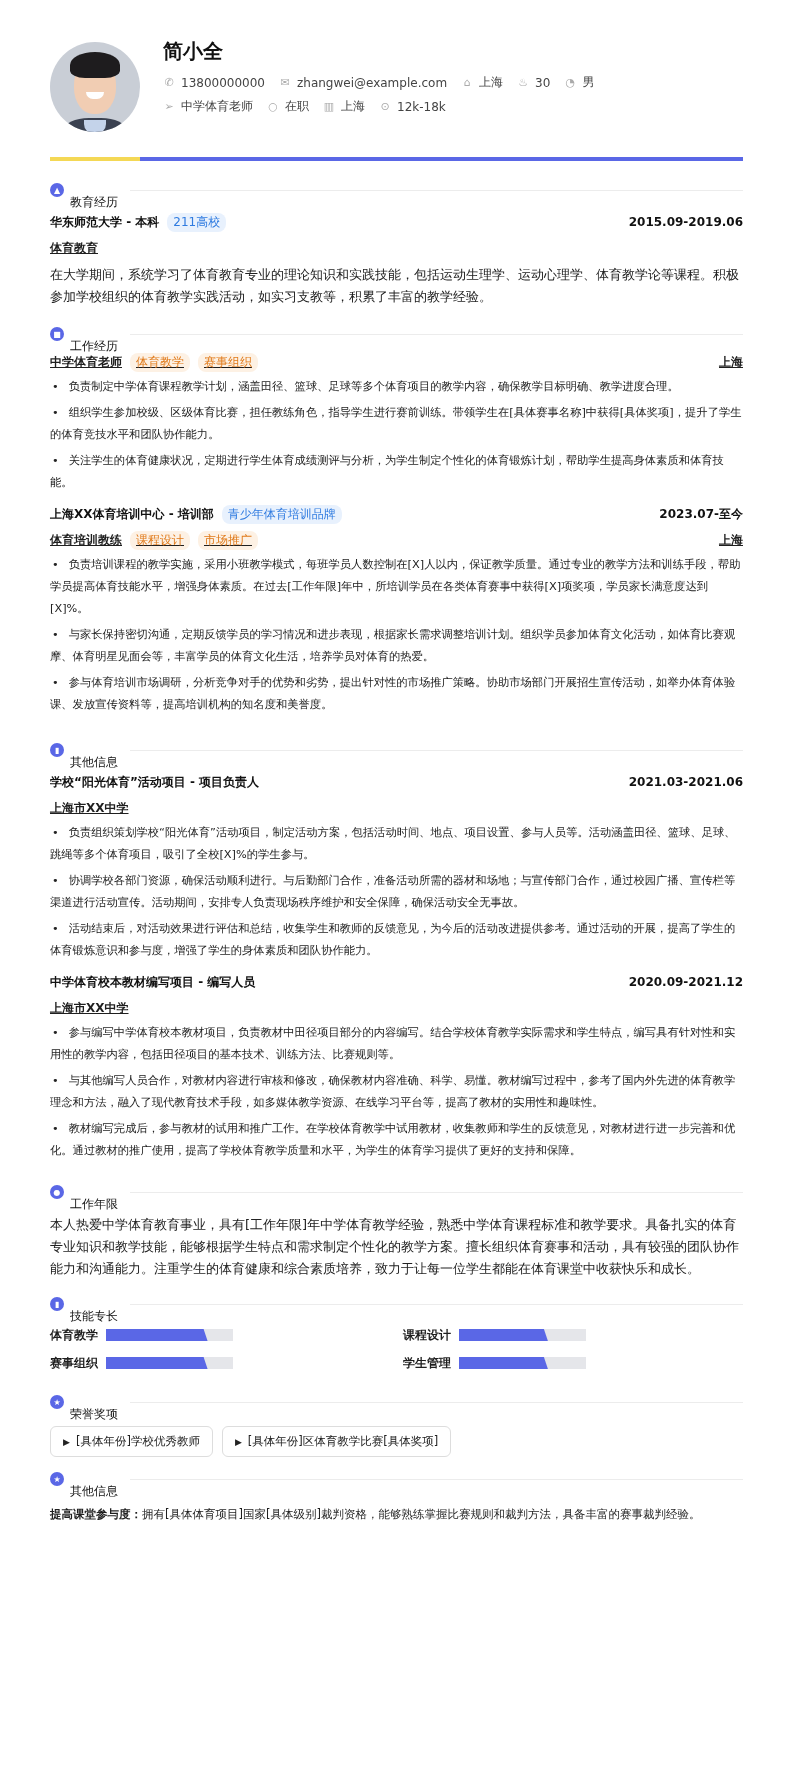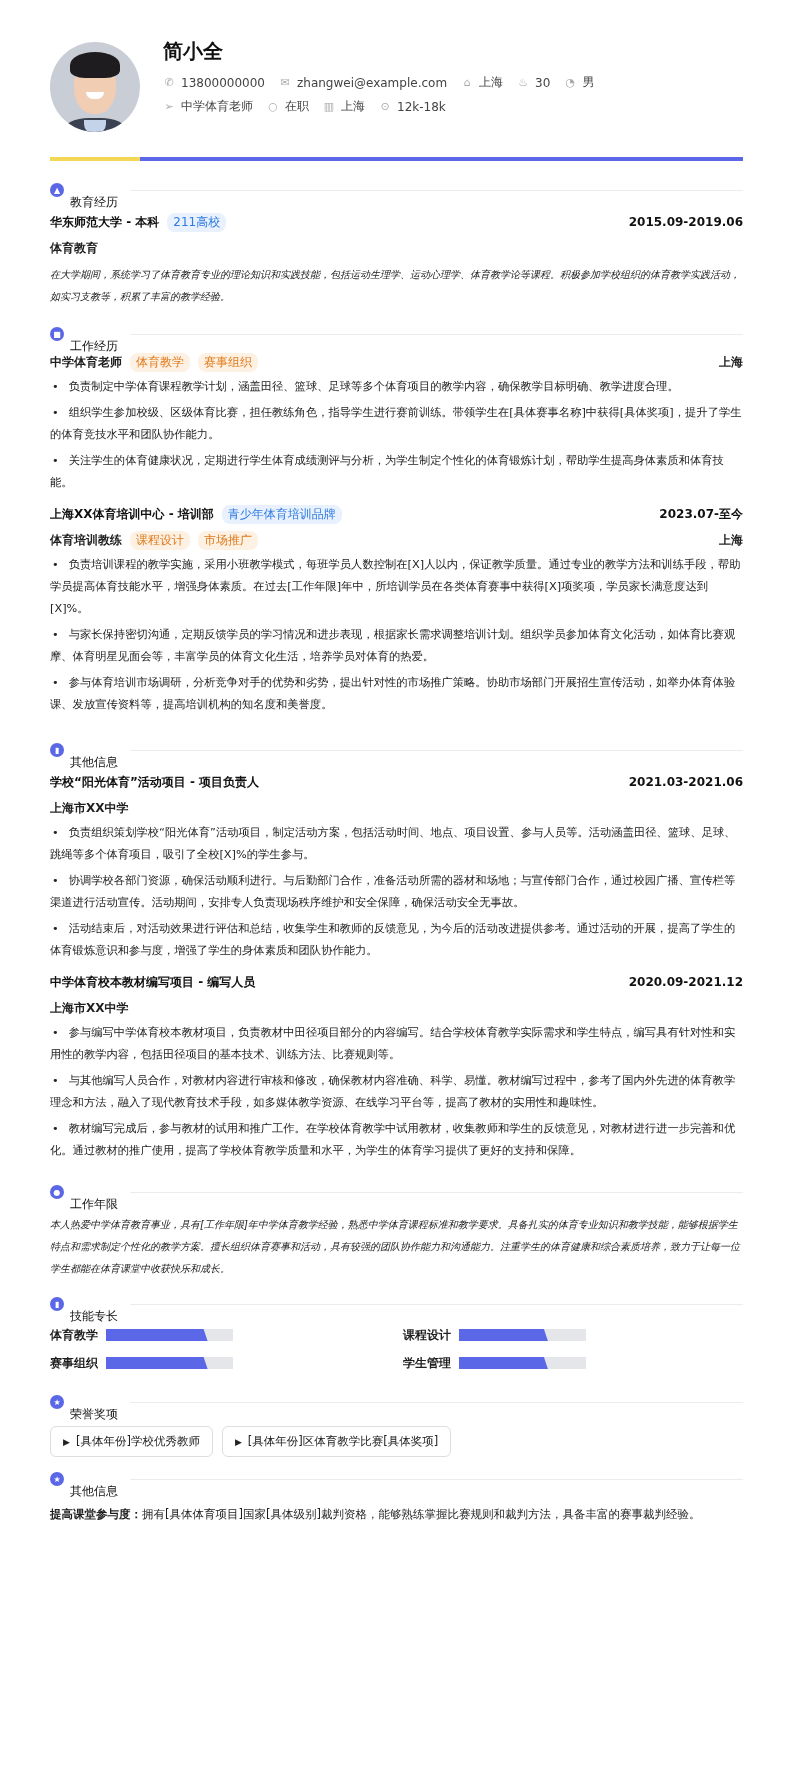--- a/index.html
+++ b/index.html
@@ -30,24 +30,24 @@
   .sec-icon { width: 14px; height: 14px; border-radius: 50%; background: #5a67e6; margin-right: 6px; display: flex; align-items: center; justify-content: center; color: #fff; font-size: 8px; }
   .sec-label { font-size: 12px; font-weight: normal; color: #111; margin-right: 12px; margin-top: 24px; }
   .sec-line { flex: 1; height: 1px; background: #ececec; }
 
   .entry-head { display: flex; justify-content: space-between; align-items: center; height: 20px; margin-top: 10px; }
   .entry-title { font-size: 12px; font-weight: bold; color: #111; display: flex; align-items: center; }
   .entry-date { font-size: 12px; font-weight: bold; color: #111; }
   .tag { display: inline-block; font-weight: normal; font-size: 12px; padding: 1px 6px; margin-left: 8px; border-radius: 8px; }
   .tag.blue { background: #e8f1fd; color: #2f7be0; }
   .tag.orange { background: #fdf1e4; color: #e07a1a; }
-  .sub-row { display: flex; justify-content: space-between; align-items: center; height: 20px; margin-top: 6px; }
+  .sub-row { display: flex; justify-content: space-between; align-items: center; height: 20px; margin-top: 6px; text-decoration: underline; }
   .sub-title { font-weight: bold; font-size: 12px; display: flex; align-items: center; }
   .sub-right { font-weight: bold; font-size: 12px; }
-  .para { font-size: 10px; line-height: 22px; color: #222; margin-top: 6px; font-style: italic; }
+  .para { font-size: 13px; line-height: 22px; color: #222; margin-top: 6px; }
   ul.bullets { list-style: none; margin-top: 4px; }
   ul.bullets li { font-size: 11.3px; line-height: 22px; color: #222; margin-bottom: 4px; }
   ul.bullets li::before { content: "•"; margin-right: 10px; margin-left: 2px; }
 
   .skills { display: grid; grid-template-columns: 353px 340px; row-gap: 14px; margin-top: 12px; }
   .skill { display: flex; align-items: center; height: 14px; }
   .skill-label { font-weight: bold; font-size: 12px; width: 56px; }
   .skill-track { width: 127px; height: 12px; background: #e5e6ea; position: relative; }
   .skill-fill { position: absolute; left: 0; top: 0; height: 12px; background: #5a67e6; clip-path: polygon(0 0, calc(100% - 4px) 0, 100% 100%, 0 100%); }
 

